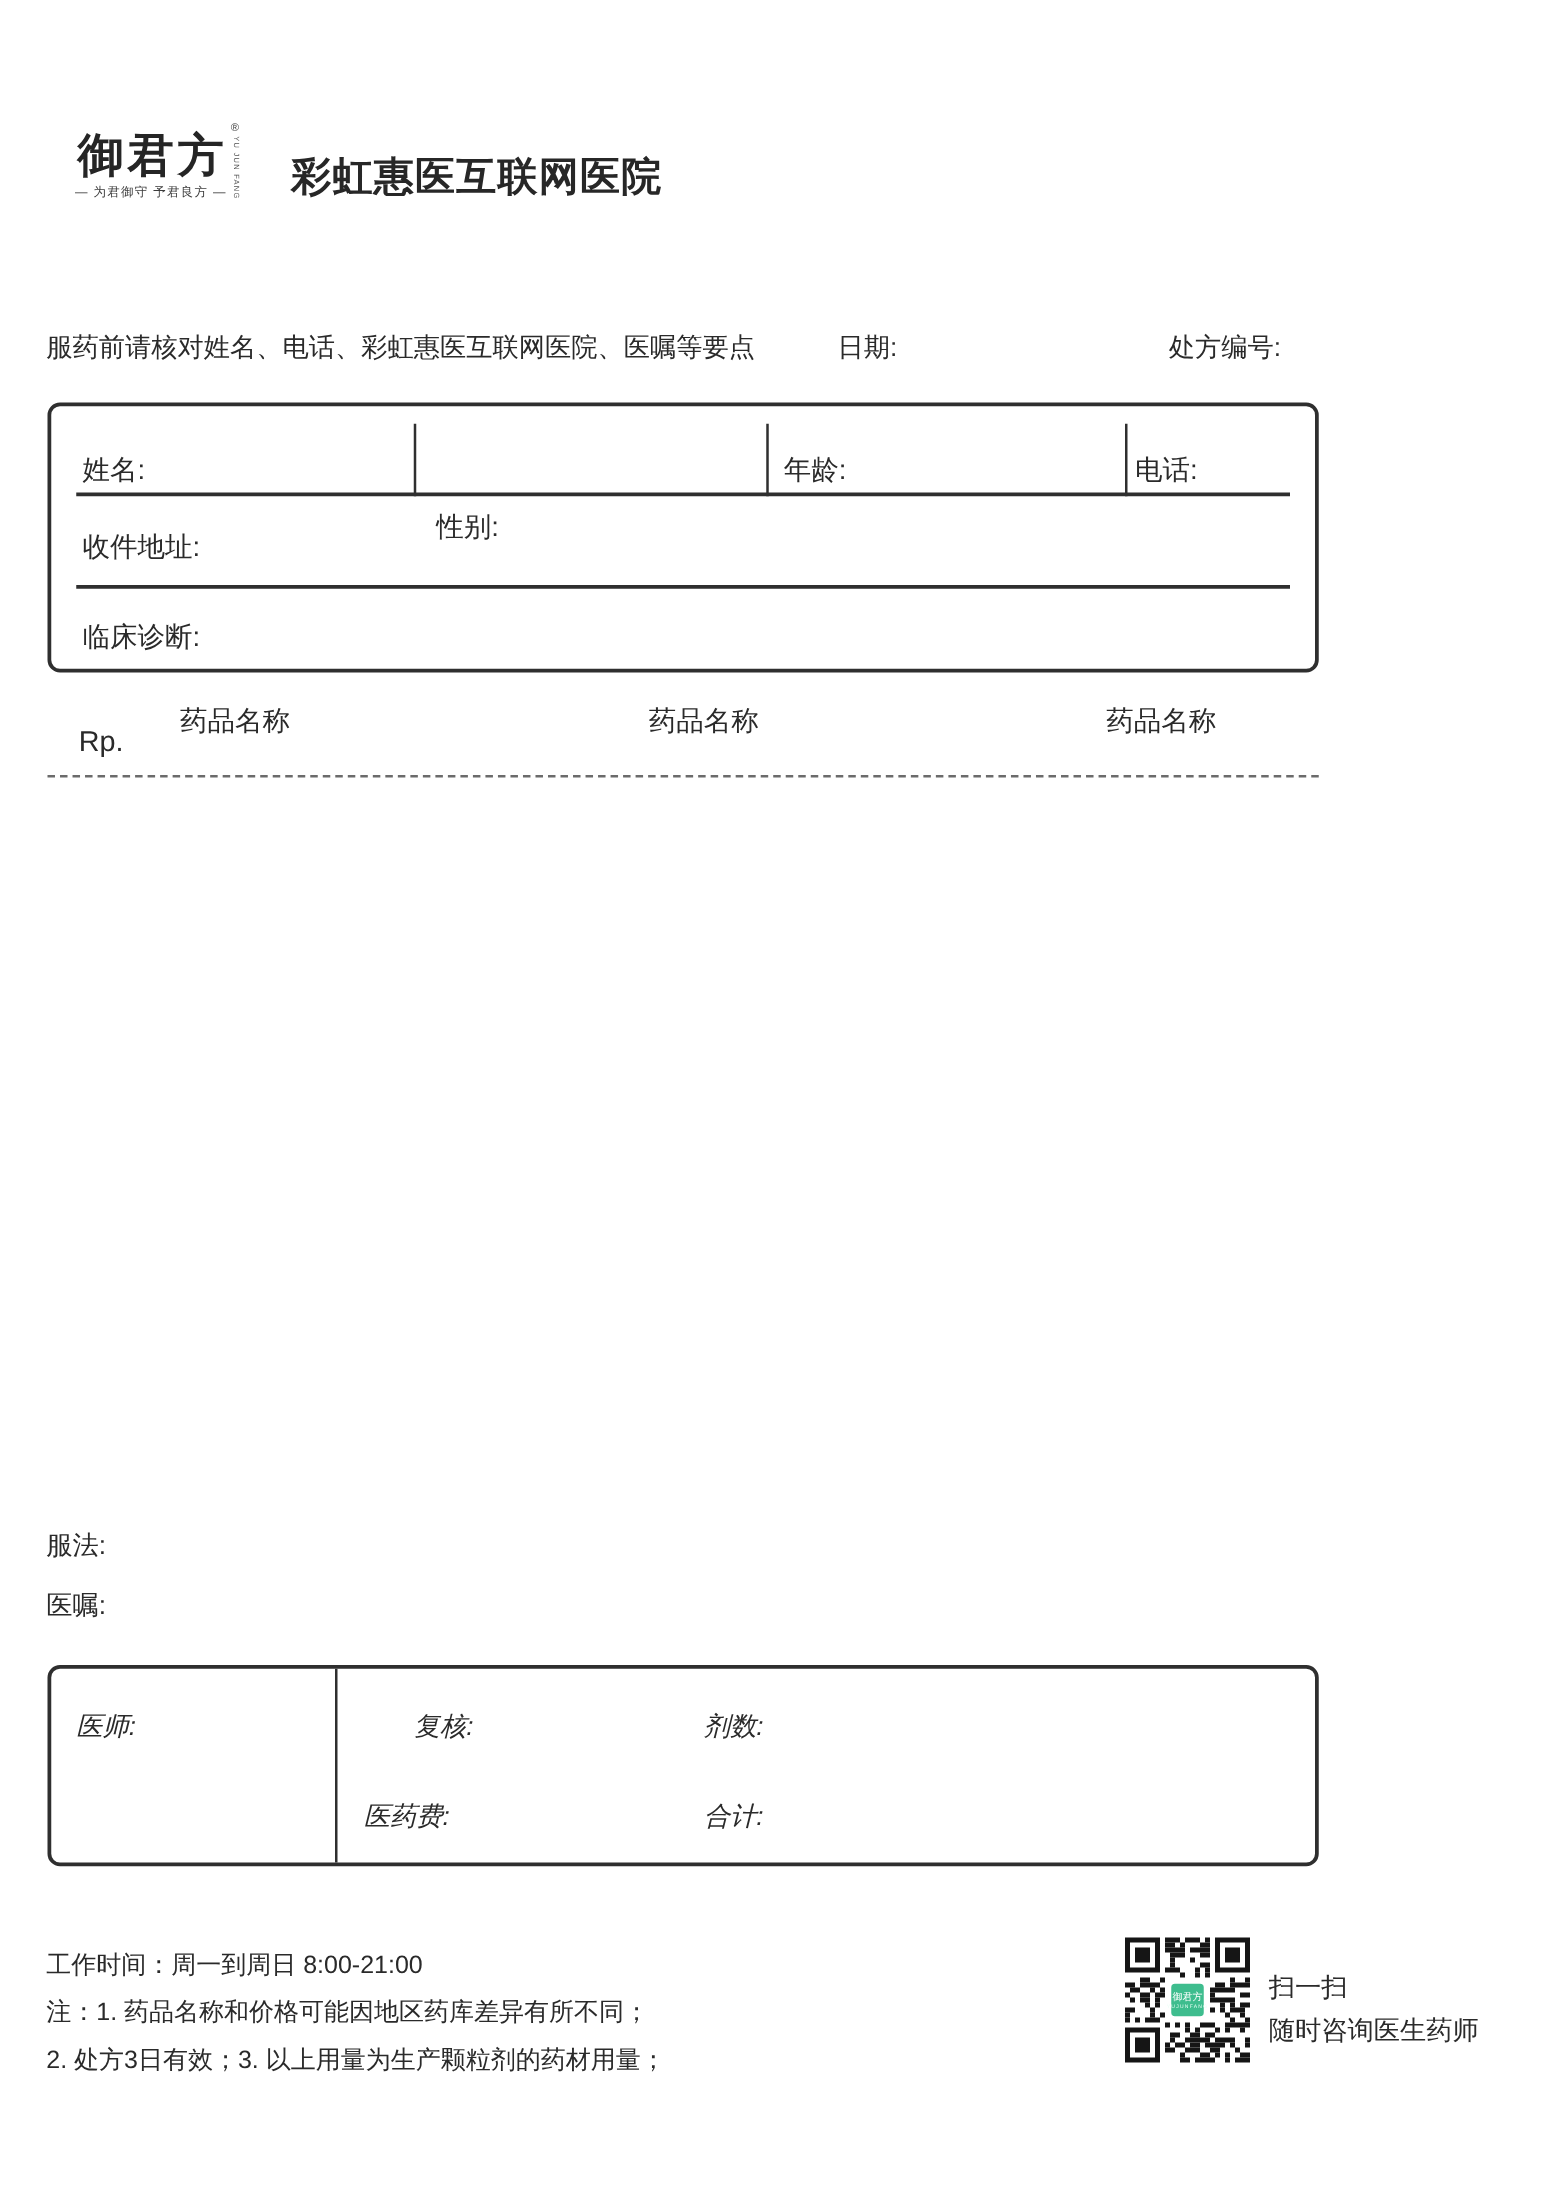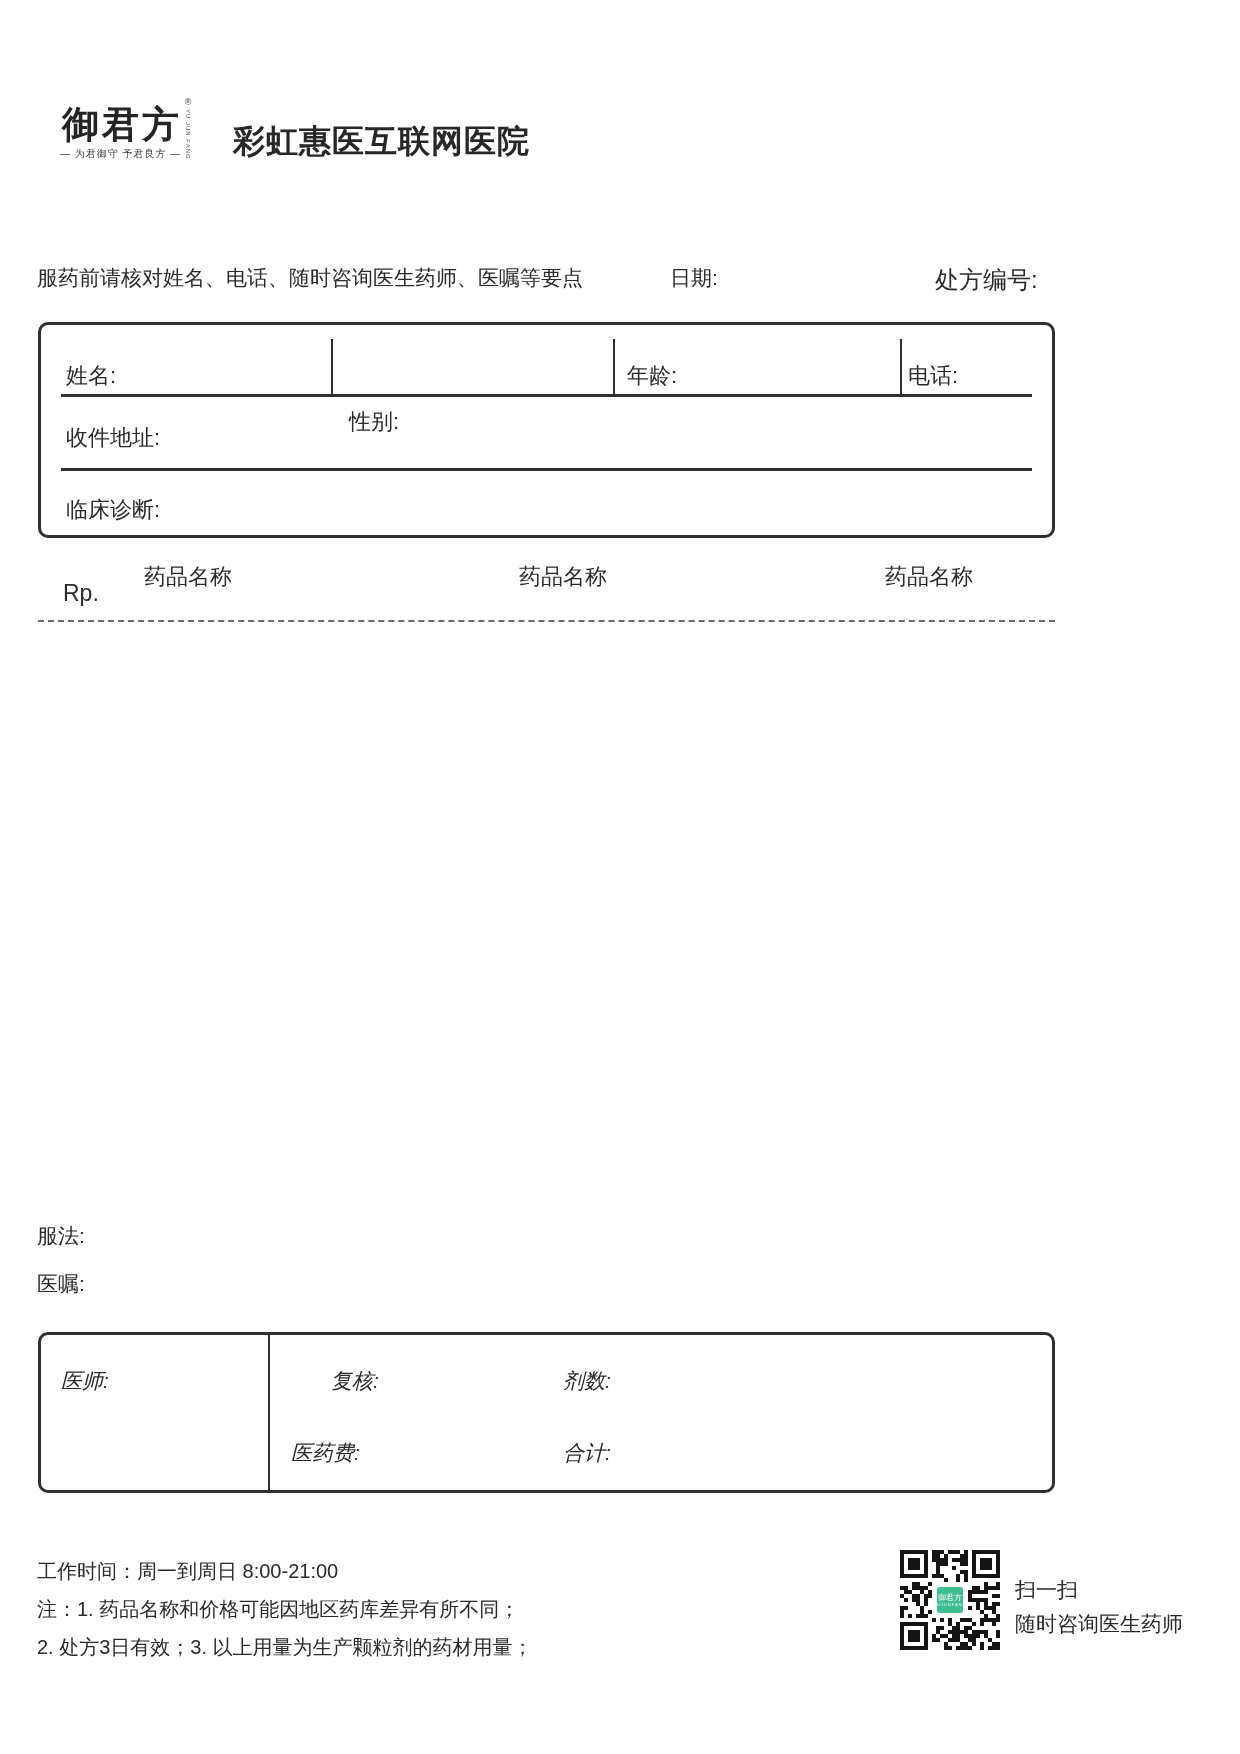--- a/index.html
+++ b/index.html
@@ -17,21 +17,21 @@
   .logo-side{left:181px;top:98px;width:14px;text-align:center;color:#3a3a3a;}
   .logo-reg{display:block;font-size:9px;line-height:9px;}
   .logo-vert{display:block;writing-mode:vertical-rl;font-size:6px;letter-spacing:1px;margin:2px auto 0;color:#555;}
   .logo-tagline{left:60px;top:147px;font-size:10px;letter-spacing:1px;color:#3c3c3c;white-space:nowrap;}
   .hospital-title{
     left:233px;top:120px;font-size:32px;font-weight:900;letter-spacing:1px;color:#272727;
   }
   
   .notice{left:37px;top:264px;font-size:21px;}
   .date-label{left:670px;top:264px;font-size:21px;}
-  .rx-label{left:935px;top:264px;font-size:24px;}
+  .rx-label{left:935px;top:264px;font-size:21px;}
   
   .patient-box{
     left:38px;top:322px;width:1017px;height:216px;
     border:3px solid #2f2f2f;border-radius:10px;box-sizing:border-box;padding-left:28px;
   }
   .pb-label{position:absolute;font-size:22px;color:#2a2a2a;}
   .vline{position:absolute;width:2px;background:#2f2f2f;top:14px;height:58px;}
   .hline{position:absolute;left:20px;right:20px;height:3px;background:#2f2f2f;}
   
   .rp-label{left:63px;top:580px;font-size:23px;}
@@ -68,21 +68,21 @@
 <body>
 
 <div class="abs logo-text">御君方</div>
 <div class="abs logo-side">
   <span class="logo-reg">®</span>
   <span class="logo-vert">YU JUN FANG</span>
 </div>
 <div class="abs logo-tagline">— 为君御守  予君良方 —</div>
 <div class="abs hospital-title">彩虹惠医互联网医院</div>
 
-<div class="abs notice">服药前请核对姓名、电话、随时咨询医生药师、医嘱等要点</div>
+<div class="abs notice">服药前请核对姓名、电话、彩虹惠医互联网医院、医嘱等要点</div>
 <div class="abs date-label">日期:</div>
 <div class="abs rx-label">处方编号:</div>
 
 <div class="abs patient-box">
   <div class="pb-label" style="left:25px;top:36px;">姓名:</div>
   <div class="vline" style="left:290px;"></div>
   <div class="pb-label" style="left:308px;top:36px;margin-top:46px;">性别:</div>
   <div class="vline" style="left:572px;"></div>
   <div class="pb-label" style="left:586px;top:36px;">年龄:</div>
   <div class="vline" style="left:859px;"></div>

